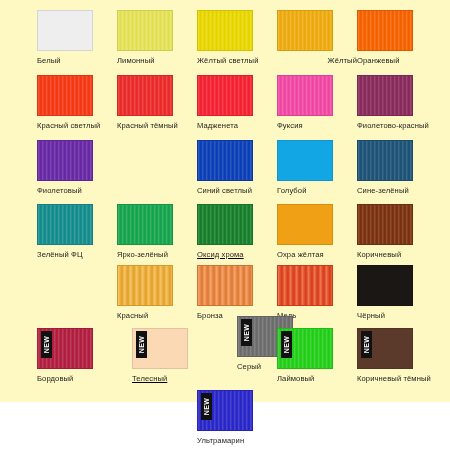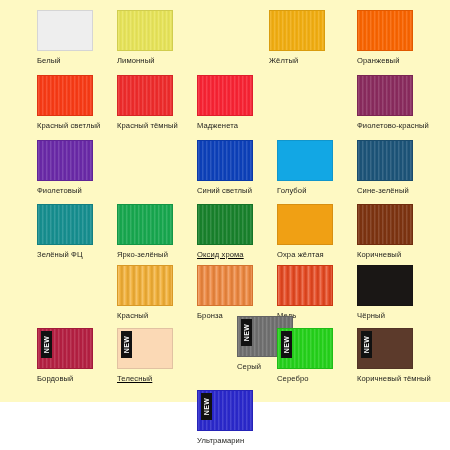--- a/index.html
+++ b/index.html
@@ -100,40 +100,48 @@
 <div id="palette-sheet">
   <div class="swatch-grid">
       <div class="swatch-cell" style="left: 37px; top: 10px;">
         <div class="swatch-chip" style="background: rgb(238, 238, 238);"></div>
         <div class="swatch-label">Белый</div>
       </div>
       <div class="swatch-cell" style="left: 117px; top: 10px;">
         <div class="swatch-chip texture-paper" style="background: rgb(232, 229, 89);"></div>
         <div class="swatch-label">Лимонный</div>
       </div>
-      <div class="swatch-cell" style="left: 269px; top: 10px;">
+      <div class="swatch-cell" style="left: 197px; top: 10px;">
+        <div class="swatch-chip texture-paper" style="background: rgb(236, 217, 0);"></div>
+        <div class="swatch-label">Жёлтый светлый</div>
+      </div>
+      <div class="swatch-cell" style="left: 277px; top: 10px; text-align: right;">
         <div class="swatch-chip texture-paper" style="background: rgb(242, 174, 16);"></div>
         <div class="swatch-label">Жёлтый</div>
       </div>
       <div class="swatch-cell" style="left: 357px; top: 10px;">
         <div class="swatch-chip texture-paper" style="background: rgb(250, 100, 0);"></div>
         <div class="swatch-label">Оранжевый</div>
       </div>
       <div class="swatch-cell" style="left: 37px; top: 75px;">
         <div class="swatch-chip texture-paper" style="background: rgb(249, 58, 21);"></div>
         <div class="swatch-label">Красный светлый</div>
       </div>
       <div class="swatch-cell" style="left: 117px; top: 75px;">
         <div class="swatch-chip texture-paper" style="background: rgb(239, 43, 43);"></div>
         <div class="swatch-label">Красный тёмный</div>
       </div>
       <div class="swatch-cell" style="left: 197px; top: 75px;">
         <div class="swatch-chip texture-paper" style="background: rgb(249, 34, 51);"></div>
         <div class="swatch-label">Мадженета</div>
       </div>
+      <div class="swatch-cell" style="left: 277px; top: 75px;">
+        <div class="swatch-chip texture-paper" style="background: rgb(244, 74, 166);"></div>
+        <div class="swatch-label">Фуксия</div>
+      </div>
       <div class="swatch-cell" style="left: 357px; top: 75px;">
         <div class="swatch-chip texture-paper" style="background: rgb(138, 43, 94);"></div>
         <div class="swatch-label">Фиолетово-красный</div>
       </div>
       <div class="swatch-cell" style="left: 37px; top: 140px;">
         <div class="swatch-chip texture-paper" style="background: rgb(106, 41, 168);"></div>
         <div class="swatch-label">Фиолетовый</div>
       </div>
       <div class="swatch-cell" style="left: 197px; top: 140px;">
         <div class="swatch-chip texture-paper" style="background: rgb(12, 64, 186);"></div>
@@ -184,21 +192,21 @@
           <div class="new-badge">
             <span>NEW</span>
           </div>
         </div>
         <div class="swatch-label">Бордовый</div>
       </div>
       <div class="swatch-cell" style="left: 357px; top: 265px;">
         <div class="swatch-chip" style="background: rgb(26, 23, 21);"></div>
         <div class="swatch-label">Чёрный</div>
       </div>
-      <div class="swatch-cell" style="left: 117px; top: 328px; text-decoration: underline;">
+      <div class="swatch-cell" style="left: 132px; top: 328px; text-decoration: underline;">
         <div class="swatch-chip" style="background: rgb(251, 217, 181);">
           <div class="new-badge">
             <span>NEW</span>
           </div>
         </div>
         <div class="swatch-label">Телесный</div>
       </div>
       <div class="swatch-cell" style="left: 197px; top: 316px; margin-left: 40px;">
         <div class="swatch-chip texture-paper" style="background: rgb(111, 111, 111);">
           <div class="new-badge">
@@ -206,21 +214,21 @@
           </div>
         </div>
         <div class="swatch-label">Серый</div>
       </div>
       <div class="swatch-cell" style="left: 277px; top: 328px;">
         <div class="swatch-chip texture-paper" style="background: rgb(36, 210, 26);">
           <div class="new-badge">
             <span>NEW</span>
           </div>
         </div>
-        <div class="swatch-label">Серебро</div>
+        <div class="swatch-label">Лаймовый</div>
       </div>
       <div class="swatch-cell" style="left: 357px; top: 328px;">
         <div class="swatch-chip" style="background: rgb(92, 58, 43);">
           <div class="new-badge">
             <span>NEW</span>
           </div>
         </div>
         <div class="swatch-label">Коричневый тёмный</div>
       </div>
       <div class="swatch-cell" style="left: 197px; top: 390px;">

